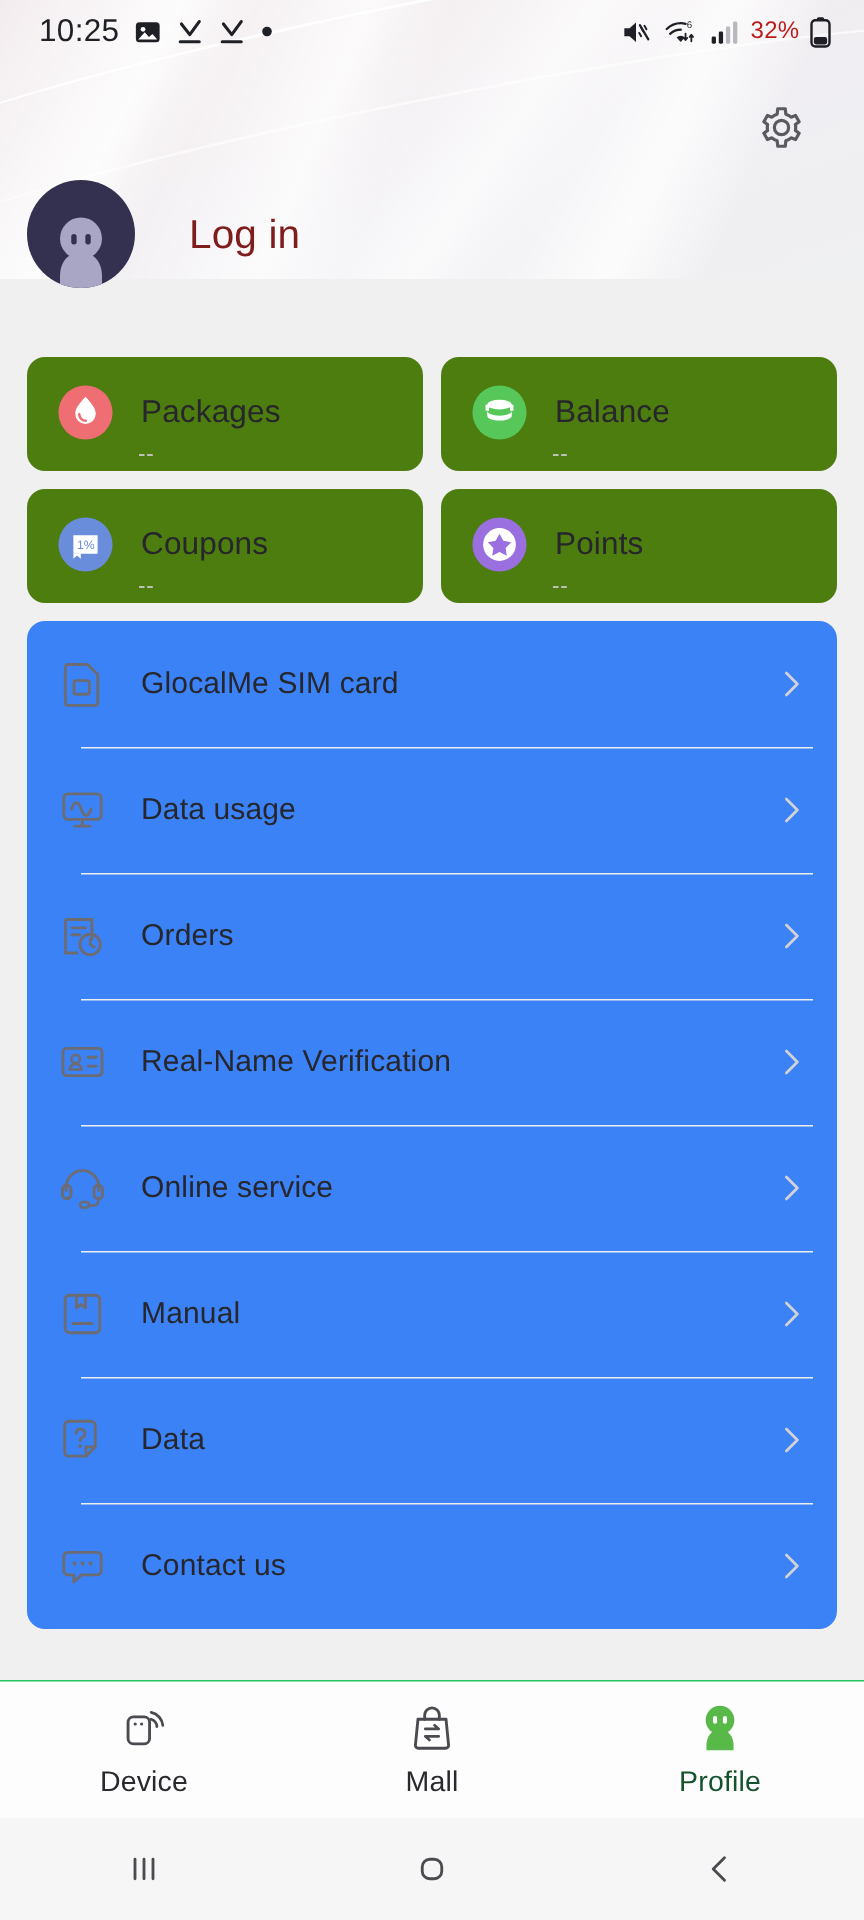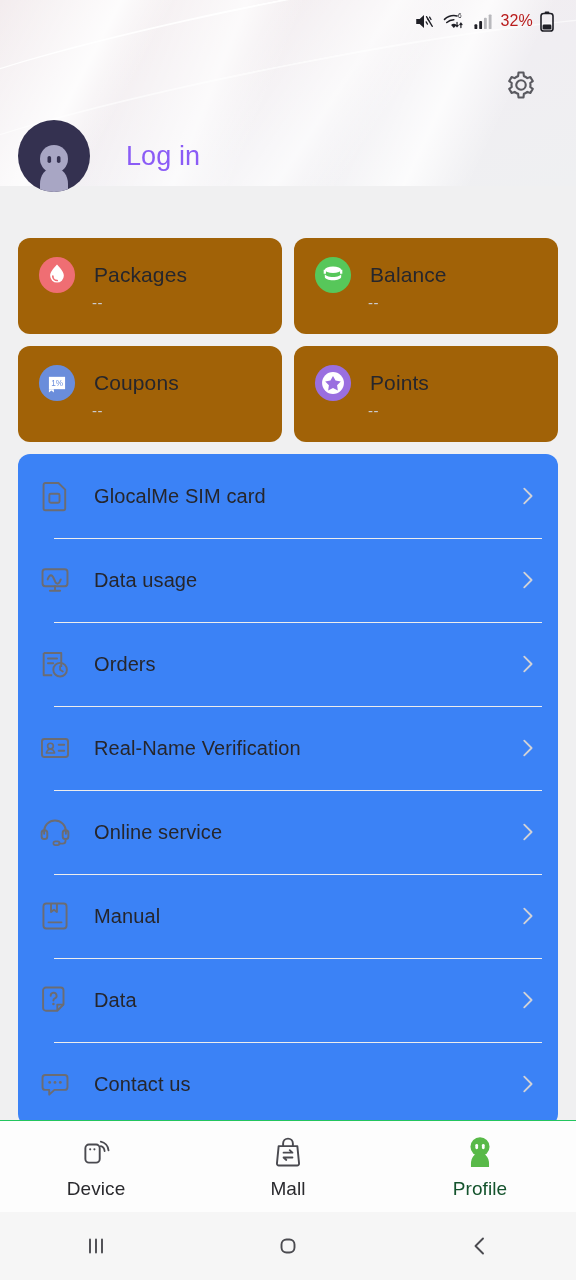--- a/index.html
+++ b/index.html
@@ -55,36 +55,36 @@
     position:absolute; left:0; top:118px; width:576px; height:76px;
     display:flex; align-items:center; padding-left:18px; z-index:5;
   }
   .avatar{
     width:72px; height:72px; border-radius:50%;
     background:#343150; flex:0 0 auto;
     display:flex; align-items:flex-end; justify-content:center;
     overflow:hidden;
   }
   .login-name{
-    margin-left:36px; font-size:27px; color:#8b5cf6; letter-spacing:.1px;
+    margin-left:36px; font-size:27px; color:#7f1d1d; letter-spacing:.1px;
   }
 
   
   .content{
     position:absolute; left:0; top:186px; width:576px; bottom:160px;
     background:#f0f0f1; overflow:hidden;
   }
 
   
   .stat-grid{
     display:grid; grid-template-columns:1fr 1fr; gap:12px;
     padding:52px 18px 0 18px;
   }
   .stat-card{
-    background:#a16207; border-radius:12px; height:96px;
+    background:#4d7c0f; border-radius:12px; height:76px;
     padding:18px 0 0 20px; position:relative;
   }
   .stat-top{ display:flex; align-items:center; gap:18px; }
   .stat-ic{ width:38px; height:38px; flex:0 0 auto; }
   .stat-label{ font-size:21px; color:#26262c; letter-spacing:.1px; }
   .stat-value{
     position:absolute; left:74px; top:56px;
     font-size:15px; color:#cbcbcf; letter-spacing:.5px;
   }
 
@@ -125,20 +125,39 @@
     background:#f6f6f6; display:flex; align-items:center; z-index:8;
   }
   .nav-btn{ flex:1; display:flex; align-items:center; justify-content:center; }
 </style>
 </head>
 <body>
 
 <div class="header-bg"></div>
 
 <div class="statusbar">
+  <div class="sb-left">
+    <span class="sb-time">10:25</span>
+    <svg class="sb-ico" width="19" height="19" viewBox="0 0 24 24">
+      <rect x="2" y="3.5" width="20" height="17" rx="3" fill="#1f1f26"></rect>
+      <circle cx="8" cy="9.5" r="2" fill="#fff"></circle>
+      <path d="M4 18l5.5-6 3.5 4 3-2.5 4 4.5z" fill="#fff"></path>
+    </svg>
+    <svg class="sb-ico" width="19" height="19" viewBox="0 0 24 24">
+      <path d="M5 5 L12 14 L20 3" fill="none" stroke="#1f1f26" stroke-width="2.6" stroke-linecap="round" stroke-linejoin="round"></path>
+      <path d="M4 20 H20" fill="none" stroke="#1f1f26" stroke-width="2.6" stroke-linecap="round"></path>
+    </svg>
+    <svg class="sb-ico" width="19" height="19" viewBox="0 0 24 24">
+      <path d="M5 5 L12 14 L20 3" fill="none" stroke="#1f1f26" stroke-width="2.6" stroke-linecap="round" stroke-linejoin="round"></path>
+      <path d="M4 20 H20" fill="none" stroke="#1f1f26" stroke-width="2.6" stroke-linecap="round"></path>
+    </svg>
+    <svg class="sb-ico" width="10" height="10" viewBox="0 0 10 10">
+      <circle cx="5" cy="5" r="3.2" fill="#1f1f26"></circle>
+    </svg>
+  </div>
   <div class="sb-right">
     <svg class="sb-ico" width="22" height="19" viewBox="0 0 24 22">
       <path d="M3 8h4l5-4.5v15L7 14H3z" fill="#1f1f26"></path>
       <path d="M15 5.5l6.5 11" stroke="#1f1f26" stroke-width="1.7" stroke-linecap="round"></path>
       <path d="M16 7.5l1.5 2.5M18.5 6l1.6 2.7M14.5 11.5l1.5 2.6" stroke="#1f1f26" stroke-width="1.5" stroke-linecap="round"></path>
     </svg>
     <svg class="sb-ico" width="24" height="19" viewBox="0 0 26 22">
       <path d="M2 8.5C5 5.6 8.8 4 12.8 4c1.3 0 2.6.2 3.8.5" fill="none" stroke="#1f1f26" stroke-width="1.8" stroke-linecap="round"></path>
       <path d="M4.6 12.2c2.3-2.1 5.2-3.2 8.2-3.2" fill="none" stroke="#1f1f26" stroke-width="1.8" stroke-linecap="round"></path>
       <path d="M12.8 18.6l-3.2-3.6a4.7 4.7 0 0 1 6.4 0z" fill="#1f1f26"></path>

